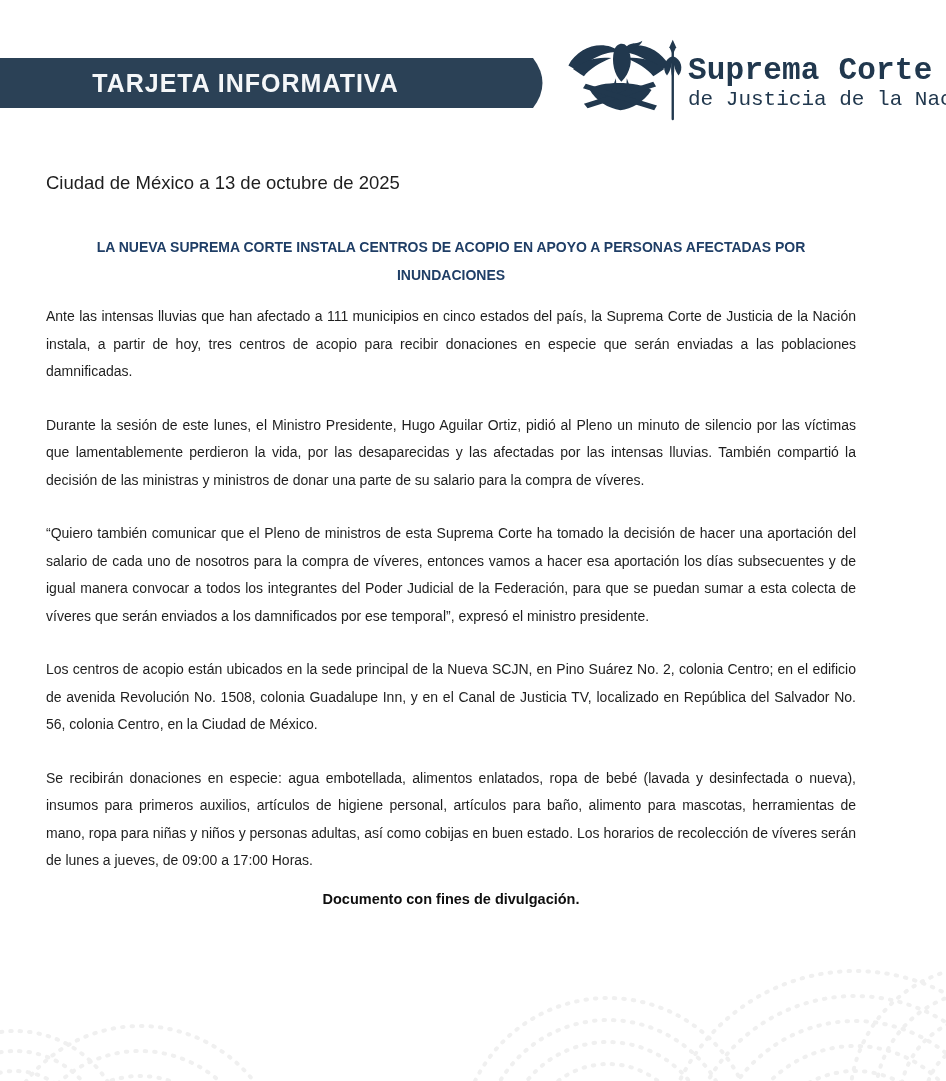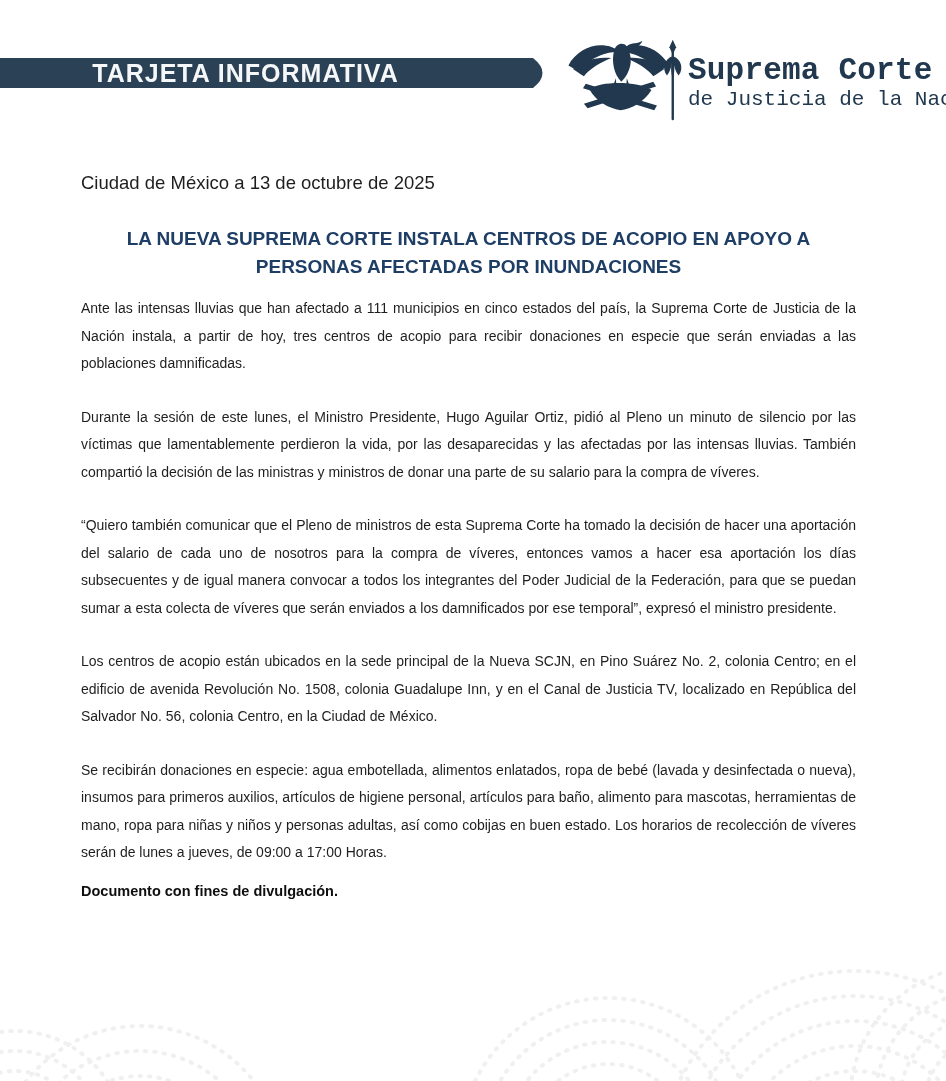--- a/index.html
+++ b/index.html
@@ -10,45 +10,45 @@
     --watermark_color:#f0f0f0;
   }
   html,body{margin:0;padding:0;}
   body{
     width:946px;height:1081px;position:relative;overflow:hidden;
     background:#ffffff;
     font-family:"Liberation Sans", sans-serif;
   }
   .page{position:absolute;inset:0;}
   
-  .banner{position:absolute;top:58px;left:0;width:551px;height:30px;}
+  .banner{position:absolute;top:58px;left:0;width:551px;height:50px;}
   .banner svg{position:absolute;inset:0;width:100%;height:100%;}
   .banner .label{
     position:absolute;inset:0;display:flex;align-items:center;justify-content:center;
     color:#f5f7f9;font-weight:700;font-size:25px;letter-spacing:1px;
     padding-right:60px;box-sizing:border-box;white-space:nowrap;
   }
   .brand{position:absolute;top:38px;left:562px;display:flex;align-items:flex-start;}
   .eagle{width:126px;height:84px;flex:0 0 auto;}
   .wordmark{margin-left:0;margin-top:17px;font-family:Liberation Mono, monospace;color:var(--navy);}
   .wordmark .l1{font-size:31px;font-weight:700;line-height:1;letter-spacing:0.2px;white-space:nowrap;}
   .wordmark .l2{font-size:21px;line-height:1.15;margin-top:2px;white-space:nowrap;}
   
-  .content{position:absolute;top:104px;left:0;right:0;padding:0 90px 0 81px;}
+  .content{position:absolute;top:104px;left:0;right:0;padding:0 90px 0 46px;}
   .dateline{margin:68px 0 0 0;font-size:18.5px;color:var(--text_color);}
   .title{
-    margin:31px 0 0 0;font-size:19px;line-height:28px;font-weight:700;
+    margin:39px 0 0 0;font-size:14px;line-height:28px;font-weight:700;
     text-align:center;color:var(--title_color);
   }
   .para{
     margin:14px 0 0 0;font-size:14px;line-height:27.5px;
     text-align:justify;color:var(--text_color);
   }
   .para + .para{margin-top:26px;}
-  .footnote{margin:16px 0 0 0;text-align:left;font-weight:700;font-size:14.5px;color:#0f0f0f;}
+  .footnote{margin:16px 0 0 0;text-align:center;font-weight:700;font-size:14.5px;color:#0f0f0f;}
   
   .watermark{position:absolute;left:0;bottom:0;width:946px;height:140px;pointer-events:none;}
   .watermark circle{fill:none;stroke:var(--watermark_color);stroke-width:4;stroke-dasharray:1.5 8;stroke-linecap:round;}
 </style>
 </head>
 <body>
 
 <div class="page">
 
   <div class="banner">

